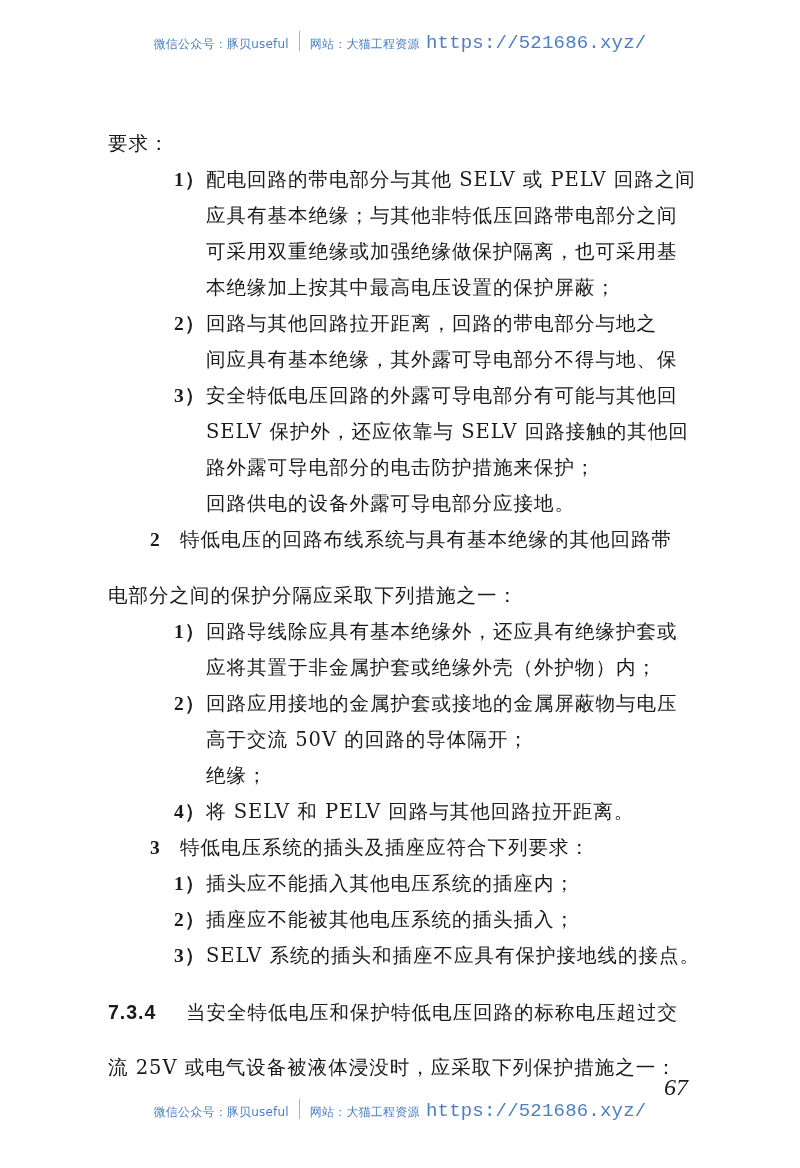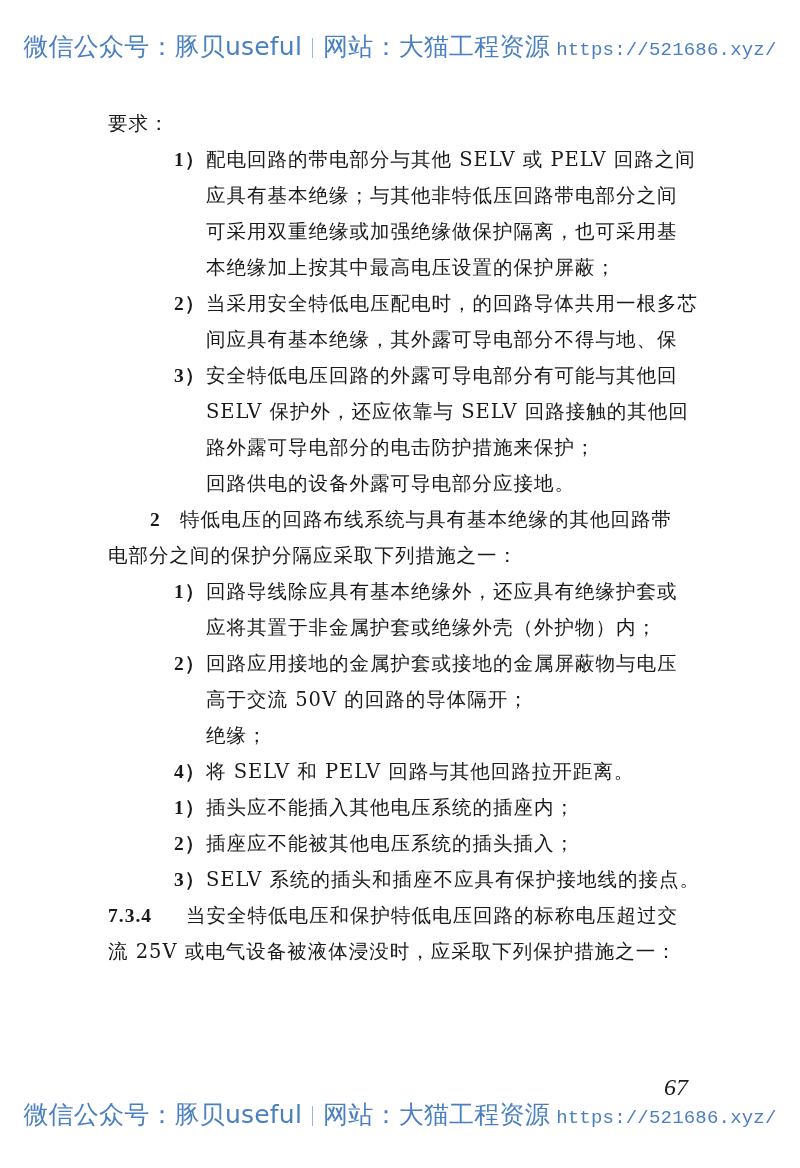--- a/index.html
+++ b/index.html
@@ -20,21 +20,21 @@
       left: 0;
       width: 800px;
       text-align: center;
       color: #4a7fc1;
       font-size: 19px;
       letter-spacing: 0.2px;
       white-space: nowrap;
     }
     .watermark .wm-cn {
       font-family: "DejaVu Sans", "Liberation Sans", sans-serif;
-      font-size: 25px;
+      font-size: 12px;
     }
     .watermark .wm-mono {
       font-family: "Liberation Mono", "DejaVu Sans Mono", monospace;
       font-size: 19px;
     }
     .watermark .wm-sep {
       display: inline-block;
       width: 1px;
       height: 20px;
       background: #9bb6dc;
@@ -52,20 +52,21 @@
     }
     .line {
       font-size: 19.5px;
       line-height: 36px;
       height: 36px;
       white-space: nowrap;
       letter-spacing: 1px;
     }
     .lead {
       padding-left: 0;
+      margin-top: 20px;
     }
     .item-first {
       padding-left: 66px;
     }
     .item-cont {
       padding-left: 98px;
     }
     .para-first {
       padding-left: 42px;
     }
@@ -76,21 +77,21 @@
       min-width: 32px;
     }
     .clause-num {
       font-weight: bold;
       font-family: "Liberation Serif", "DejaVu Serif", serif;
       display: inline-block;
       min-width: 30px;
     }
     .section-num {
       font-weight: bold;
-      font-family: Liberation Serif, serif;
+      font-family: Liberation Sans, sans-serif;
       display: inline-block;
       min-width: 78px;
     }
     .page-number {
       position: absolute;
       left: 664px;
       top: 1074px;
       font-size: 24px;
       font-style: italic;
       font-family: "Liberation Serif", "DejaVu Serif", serif;
@@ -110,21 +111,21 @@
   <div class="line lead">要求：</div>
 
   <div>
     <div class="line item-first"><span class="num">1）</span><span>配电回路的带电部分与其他 SELV 或 PELV 回路之间</span></div>
     <div class="line item-cont">应具有基本绝缘；与其他非特低压回路带电部分之间</div>
     <div class="line item-cont">可采用双重绝缘或加强绝缘做保护隔离，也可采用基</div>
     <div class="line item-cont">本绝缘加上按其中最高电压设置的保护屏蔽；</div>
   </div>
 
   <div>
-    <div class="line item-first"><span class="num">2）</span><span>当采用安全特低电压配电时，的回路导体共用一根多芯</span></div>
+    <div class="line item-first"><span class="num">2）</span><span>回路与其他回路拉开距离，回路的带电部分与地之</span></div>
     <div class="line item-cont">间应具有基本绝缘，其外露可导电部分不得与地、保</div>
   </div>
 
   <div>
     <div class="line item-first"><span class="num">3）</span><span>安全特低电压回路的外露可导电部分有可能与其他回</span></div>
     <div class="line item-cont">SELV 保护外，还应依靠与 SELV 回路接触的其他回</div>
     <div class="line item-cont">路外露可导电部分的电击防护措施来保护；</div>
   </div>
 
   <div>
@@ -140,20 +141,21 @@
 
     <div class="line item-first"><span class="num">2）</span><span>回路应用接地的金属护套或接地的金属屏蔽物与电压</span></div>
     <div class="line item-cont">高于交流 50V 的回路的导体隔开；</div>
 
     <div class="line item-cont">绝缘；</div>
 
     <div class="line item-first"><span class="num">4）</span><span>将 SELV 和 PELV 回路与其他回路拉开距离。</span></div>
   </div>
 
   <div>
+    <div class="line para-first"><span class="clause-num">3</span><span>特低电压系统的插头及插座应符合下列要求：</span></div>
 
     <div class="line item-first"><span class="num">1）</span><span>插头应不能插入其他电压系统的插座内；</span></div>
     <div class="line item-first"><span class="num">2）</span><span>插座应不能被其他电压系统的插头插入；</span></div>
     <div class="line item-first"><span class="num">3）</span><span>SELV 系统的插头和插座不应具有保护接地线的接点。</span></div>
   </div>
 
   <div>
     <div class="line lead"><span class="section-num">7.3.4</span><span>当安全特低电压和保护特低电压回路的标称电压超过交</span></div>
     <div class="line lead">流 25V 或电气设备被液体浸没时，应采取下列保护措施之一：</div>
   </div>

